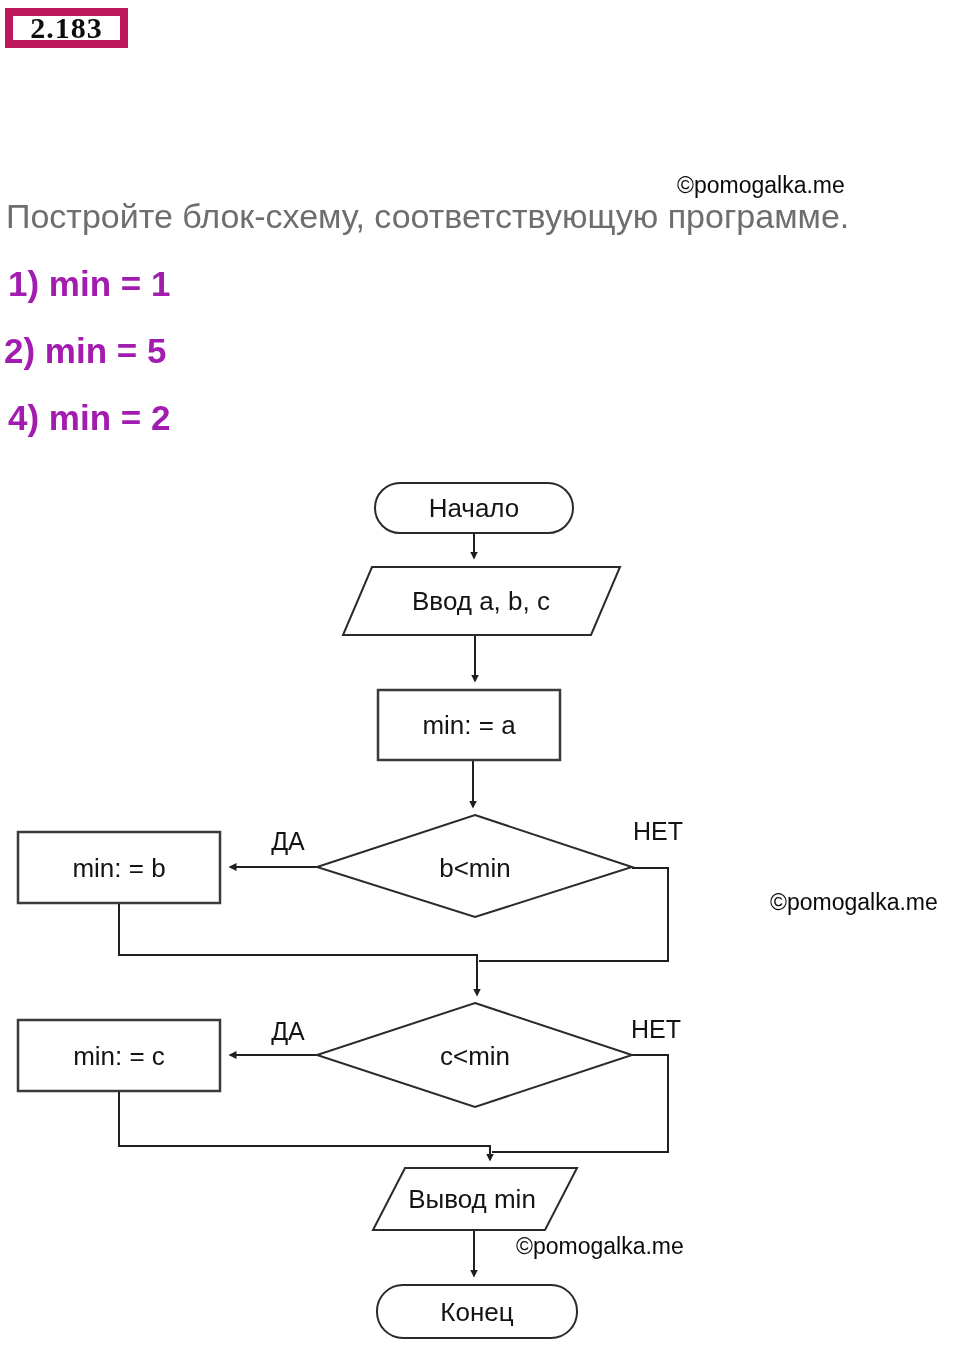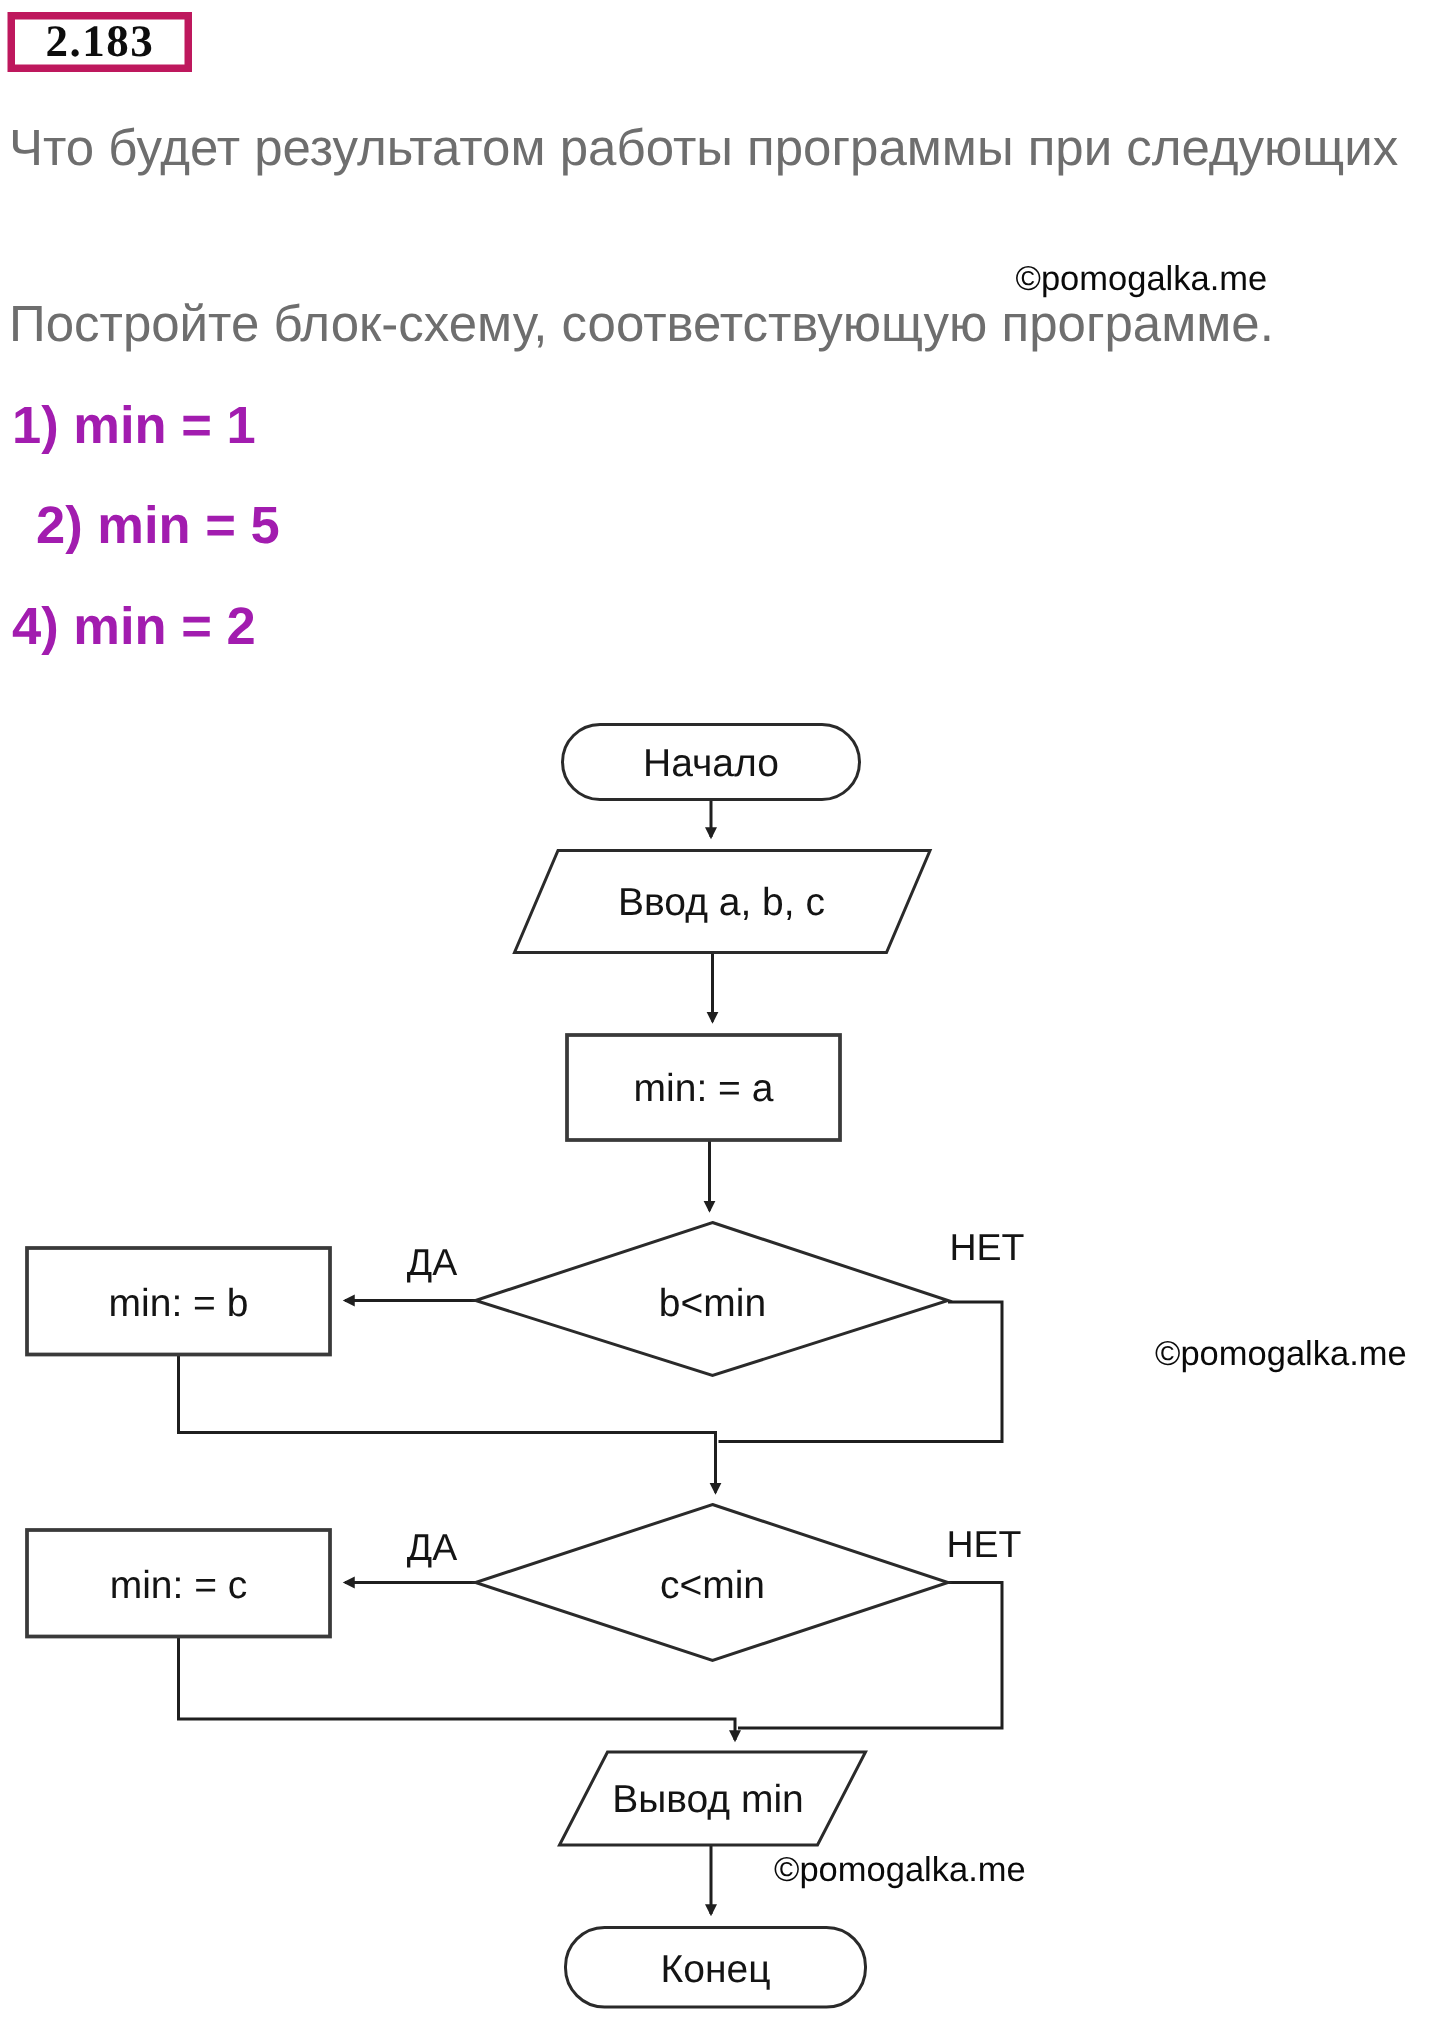--- a/index.html
+++ b/index.html
@@ -3,21 +3,21 @@
 <meta charset="utf-8">
 <style>
   html,body{margin:0;padding:0;background:#ffffff;}
   .page{
     position:relative;width:960px;height:1347px;background:#ffffff;overflow:hidden;
     font-family:"Liberation Sans", sans-serif;color:#1a1a1a;
   }
   .abs{position:absolute;white-space:nowrap;}
   .num-box{
     position:absolute;left:5px;top:8px;width:123px;height:40px;
-    border:5px solid #be185d;box-sizing:border-box;
+    border:8px solid #be185d;box-sizing:border-box;
     display:flex;align-items:center;justify-content:center;
     font-family:"Liberation Serif", serif;font-weight:bold;font-size:30px;
     letter-spacing:1px;color:#0d0d0d;background:#ffffff;
   }
   .gray-text{color:#6e6e6e;font-size:34px;}
   .answer{color:#a21caf;font-size:35px;font-weight:bold;}
   .watermark{color:#0a0a0a;font-size:23px;font-weight:normal;}
   .chart-svg{position:absolute;left:0;top:0;}
   .node-shape{fill:#ffffff;stroke:#2a2a2a;stroke-width:2px;}
   .rect-shape{stroke-width:2.5px;stroke:#3a3a3a;}
@@ -33,28 +33,27 @@
 </style>
 </head>
 <body>
 
 <div class="page">
 
   <div class="num-box">
     <span>2.183</span>
   </div>
 
-  <div class="abs gray-text" style="left:6px;top:80px;">Что будет результатом работы программы при следующих</div>
 
   <div class="abs watermark" style="left:677px;top:172px;">©pomogalka.me</div>
 
   <div class="abs gray-text" style="left:6px;top:197px;">Постройте блок-схему, соответствующую программе.</div>
 
   <div class="abs answer" style="left:8px;top:264px;">1) min = 1</div>
-  <div class="abs answer" style="left:24px;top:331px;text-align:center;">2) min = 5</div>
+  <div class="abs answer" style="left:4px;top:331px;text-align:center;">2) min = 5</div>
   <div class="abs answer" style="left:8px;top:398px;">4) min = 2</div>
 
   <svg class="chart-svg" width="960" height="1347" viewBox="0 0 960 1347">
     <defs>
       <marker id="arrow" markerWidth="10" markerHeight="10" refX="6.5" refY="4" orient="auto" markerUnits="userSpaceOnUse">
         <path d="M0,0 L8,4 L0,8 Z" fill="#1f1f1f"></path>
       </marker>
     </defs>
 
     <path class="edge" d="M474,533 V558" marker-end="url(#arrow)"></path>

